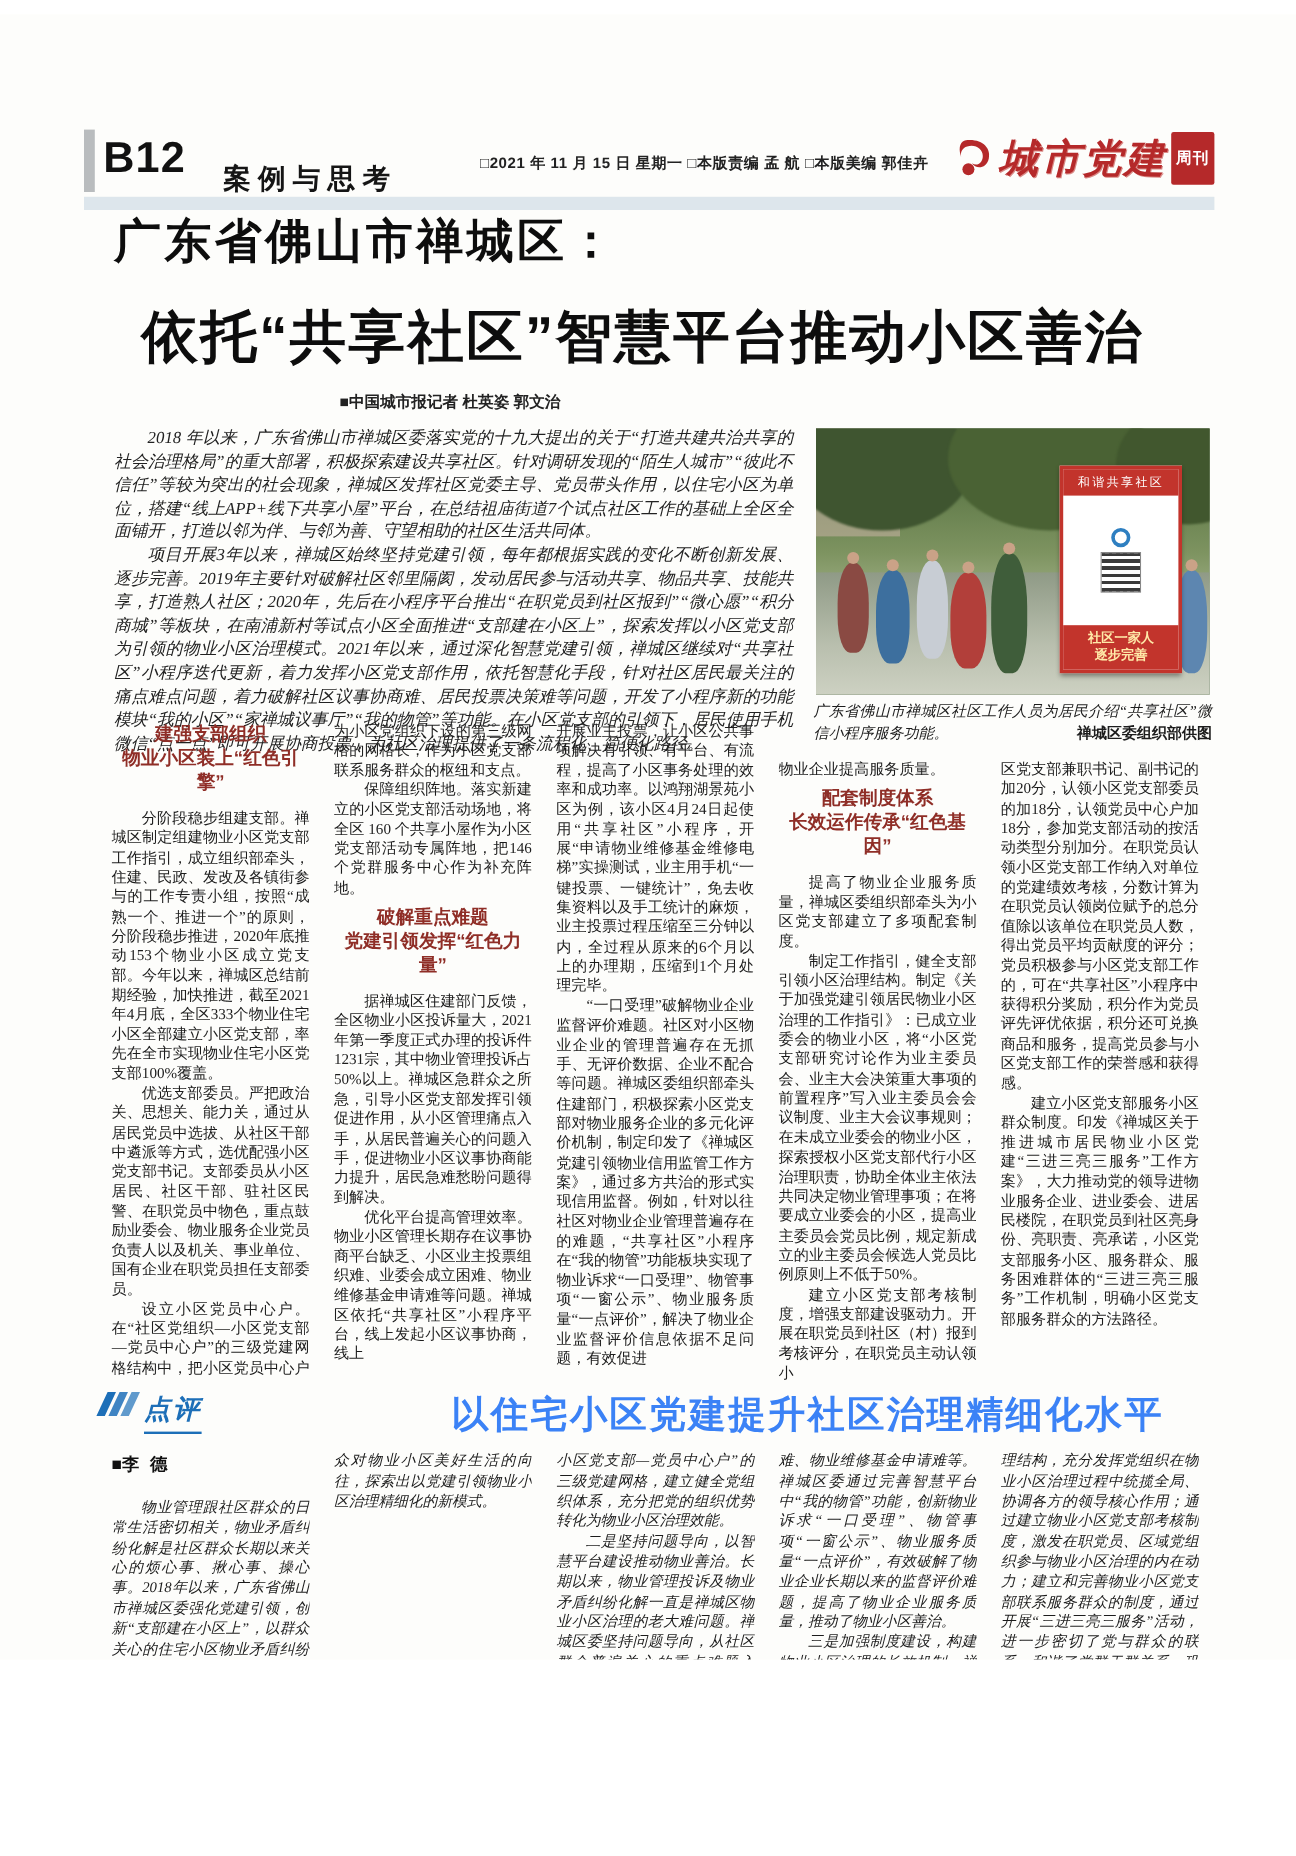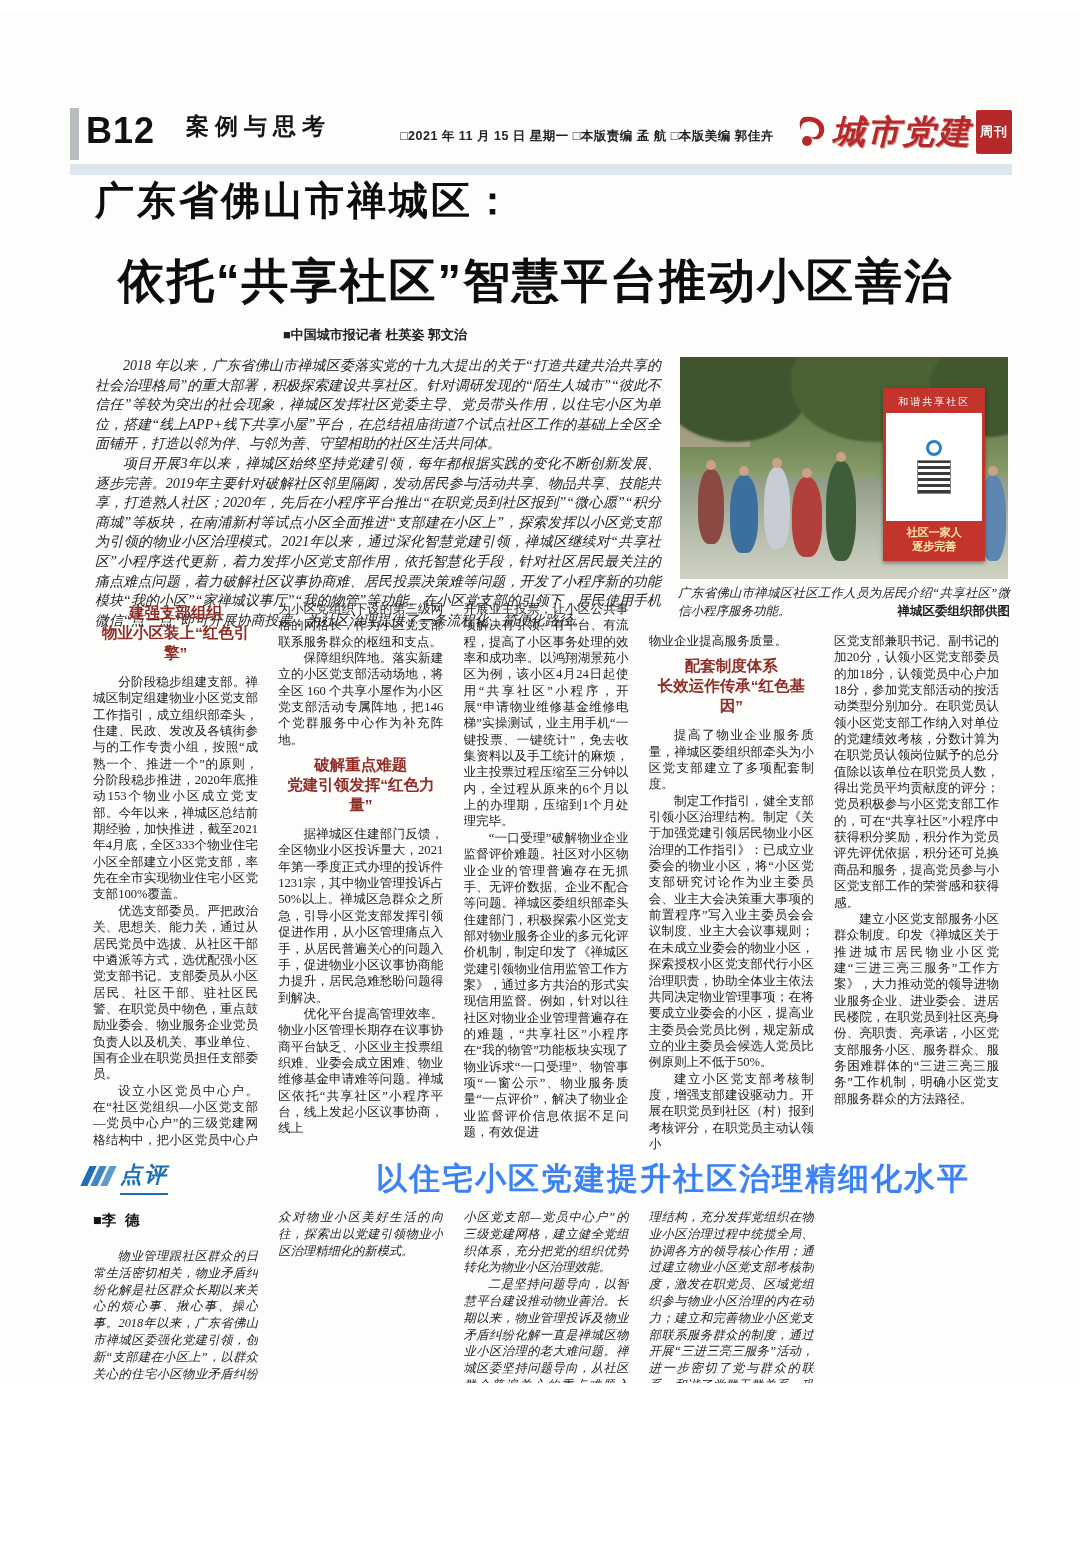--- a/index.html
+++ b/index.html
@@ -7,21 +7,21 @@
   }
   *{margin:0;padding:0;box-sizing:border-box;}
   html,body{background:#ffffff;}
   .page{position:relative;width:1080px;height:1371px;margin:12px auto;background:#fdfdfb;overflow:hidden;
         font-family:"Liberation Serif","DejaVu Serif",serif;color:var(--ink);}
   
   .hdr{position:absolute;left:70px;top:96px;right:68px;height:52px;}
   .hdr-bar{position:absolute;left:0;top:0;width:9px;height:52px;background:#b9bcbe;}
   .edition{position:absolute;left:16px;top:2px;font-family:"Liberation Sans","DejaVu Sans",sans-serif;
            font-weight:bold;font-size:36px;letter-spacing:1px;color:#111;}
-  .section-name{position:absolute;left:116px;top:3px;font-family:"Liberation Sans","DejaVu Sans",sans-serif;
+  .section-name{position:absolute;left:116px;top:26px;font-family:"Liberation Sans","DejaVu Sans",sans-serif;
            font-weight:bold;font-size:23px;letter-spacing:6px;color:#151515;}
   .dateline{position:absolute;left:330px;top:20px;font-size:12.5px;font-family:"Liberation Sans","DejaVu Sans",sans-serif;
            font-weight:bold;color:#222;letter-spacing:.5px;white-space:nowrap;}
   .masthead{position:absolute;right:0;top:0;height:48px;display:flex;align-items:center;}
   .masthead-logo{width:30px;height:34px;margin-right:4px;}
   .masthead-name{font-size:33px;font-weight:bold;color:var(--red);letter-spacing:2px;
            font-style:italic;text-shadow:1px 1px 0 #d98a86;}
   .masthead-badge{margin-left:4px;background:var(--red);color:#fff;font-family:"Liberation Sans","DejaVu Sans",sans-serif;
            font-size:13px;font-weight:bold;padding:13px 4px;border-radius:2px;letter-spacing:1px;}
   .hdr-band{position:absolute;left:70px;right:68px;top:152px;height:11px;background:var(--band);}
@@ -67,21 +67,21 @@
         display:grid;grid-template-columns:repeat(5,165px);column-gap:20.25px;}
   .col{overflow:hidden;}
   .col.pushed{padding-top:32px;}
   .col p{font-size:12.6px;line-height:16.35px;text-align:justify;text-indent:2em;color:#1c1c1c;}
   .col p.cont{text-indent:0;}
   .sec-head{color:var(--darkred);font-family:"Liberation Sans","DejaVu Sans",sans-serif;font-weight:bold;
         font-size:15.5px;line-height:20px;text-align:center;margin:7px 0 11px;}
   .col .first-head{margin-top:2px;}
   
   .cmt-hdr{position:absolute;left:85px;top:1146px;right:70px;height:46px;}
-  .cmt-logo{position:absolute;left:0;top:2px;display:flex;align-items:center;color:var(--blue);}
+  .cmt-logo{position:absolute;left:0;top:2px;display:flex;align-items:flex-start;color:var(--blue);}
   .cmt-slashes{display:inline-block;margin-right:5px;}
   .cmt-slash{display:inline-block;width:7px;height:20px;background:var(--blue);transform:skewX(-25deg);margin-right:3px;}
   .cmt-slash.s2{opacity:.85;} .cmt-slash.s3{opacity:.7;}
   .cmt-logo-text{font-family:"Liberation Sans","DejaVu Sans",sans-serif;font-weight:bold;font-size:22px;
         font-style:italic;letter-spacing:2px;border-bottom:2px solid var(--blue);padding-bottom:3px;}
   .cmt-headline{position:absolute;left:160px;right:40px;top:0;text-align:right;font-size:31px;font-weight:700;
         letter-spacing:2px;font-family:"Liberation Sans","DejaVu Sans",sans-serif;color:#3b82f6;}
   .cmt-cols{position:absolute;left:93px;top:1197px;width:906px;height:330px;overflow:hidden;
         display:grid;grid-template-columns:repeat(5,165px);column-gap:20.25px;}
   .cmt-cols .col p{font-style:italic;font-size:12.3px;line-height:16.8px;}
@@ -210,17 +210,21 @@
         <p class="">物业管理跟社区群众的日常生活密切相关，物业矛盾纠纷化解是社区群众长期以来关心的烦心事、揪心事、操心事。2018年以来，广东省佛山市禅城区委强化党建引领，创新“支部建在小区上”，以群众关心的住宅小区物业矛盾纠纷化解为抓手，依托现代信息技术，搭建“线上APP+线下共享小屋”平台，激发群众参与活力，及时、精准、有效解决群众身边的难题和多元化需求，积极打造了邻里互助的社区生活共同体，实现了群</p>
       </div>
       <div class="col">
         <p class="cont">众对物业小区美好生活的向往，探索出以党建引领物业小区治理精细化的新模式。</p>
       </div>
       <div class="col">
         <p class="cont">小区党支部—党员中心户”的三级党建网格，建立健全党组织体系，充分把党的组织优势转化为物业小区治理效能。</p>
         <p class="">二是坚持问题导向，以智慧平台建设推动物业善治。长期以来，物业管理投诉及物业矛盾纠纷化解一直是禅城区物业小区治理的老大难问题。禅城区委坚持问题导向，从社区群众普遍关心的重点难题入手，想群众之所想，急群众之所急，通过智慧平台建设，搭建物业小区治理议事协商载体，重点解决群众急难愁盼的物业小区治理难题，包括小区业主投票组织难、业委会成立困</p>
       </div>
       <div class="col">
+        <p class="cont">难、物业维修基金申请难等。禅城区委通过完善智慧平台中“我的物管”功能，创新物业诉求“一口受理”、物管事项“一窗公示”、物业服务质量“一点评价”，有效破解了物业企业长期以来的监督评价难题，提高了物业企业服务质量，推动了物业小区善治。</p>
+        <p class="">三是加强制度建设，构建物业小区治理的长效机制。禅城区委通过不断加强和完善各项制度建设，积极构建党建引领物业小区治理精细化的长效机制。制定《关于加强党建引领居民物业小区治理的工作指引》，推动党建深度融入物业小区治</p>
+      </div>
+      <div class="col">
         <p class="cont">理结构，充分发挥党组织在物业小区治理过程中统揽全局、协调各方的领导核心作用；通过建立物业小区党支部考核制度，激发在职党员、区域党组织参与物业小区治理的内在动力；建立和完善物业小区党支部联系服务群众的制度，通过开展“三进三亮三服务”活动，进一步密切了党与群众的联系，和谐了党群干群关系，巩固了党在物业小区执政的群众基础。<b class="tail">（作者系中国浦东干部学院中国特色社会主义研究院研究员、上海市习近平新时代中国特色社会主义思想研究中心研究员。）</b></p>
       </div>
     </div>
 
 </div>
 
 </body></html>

